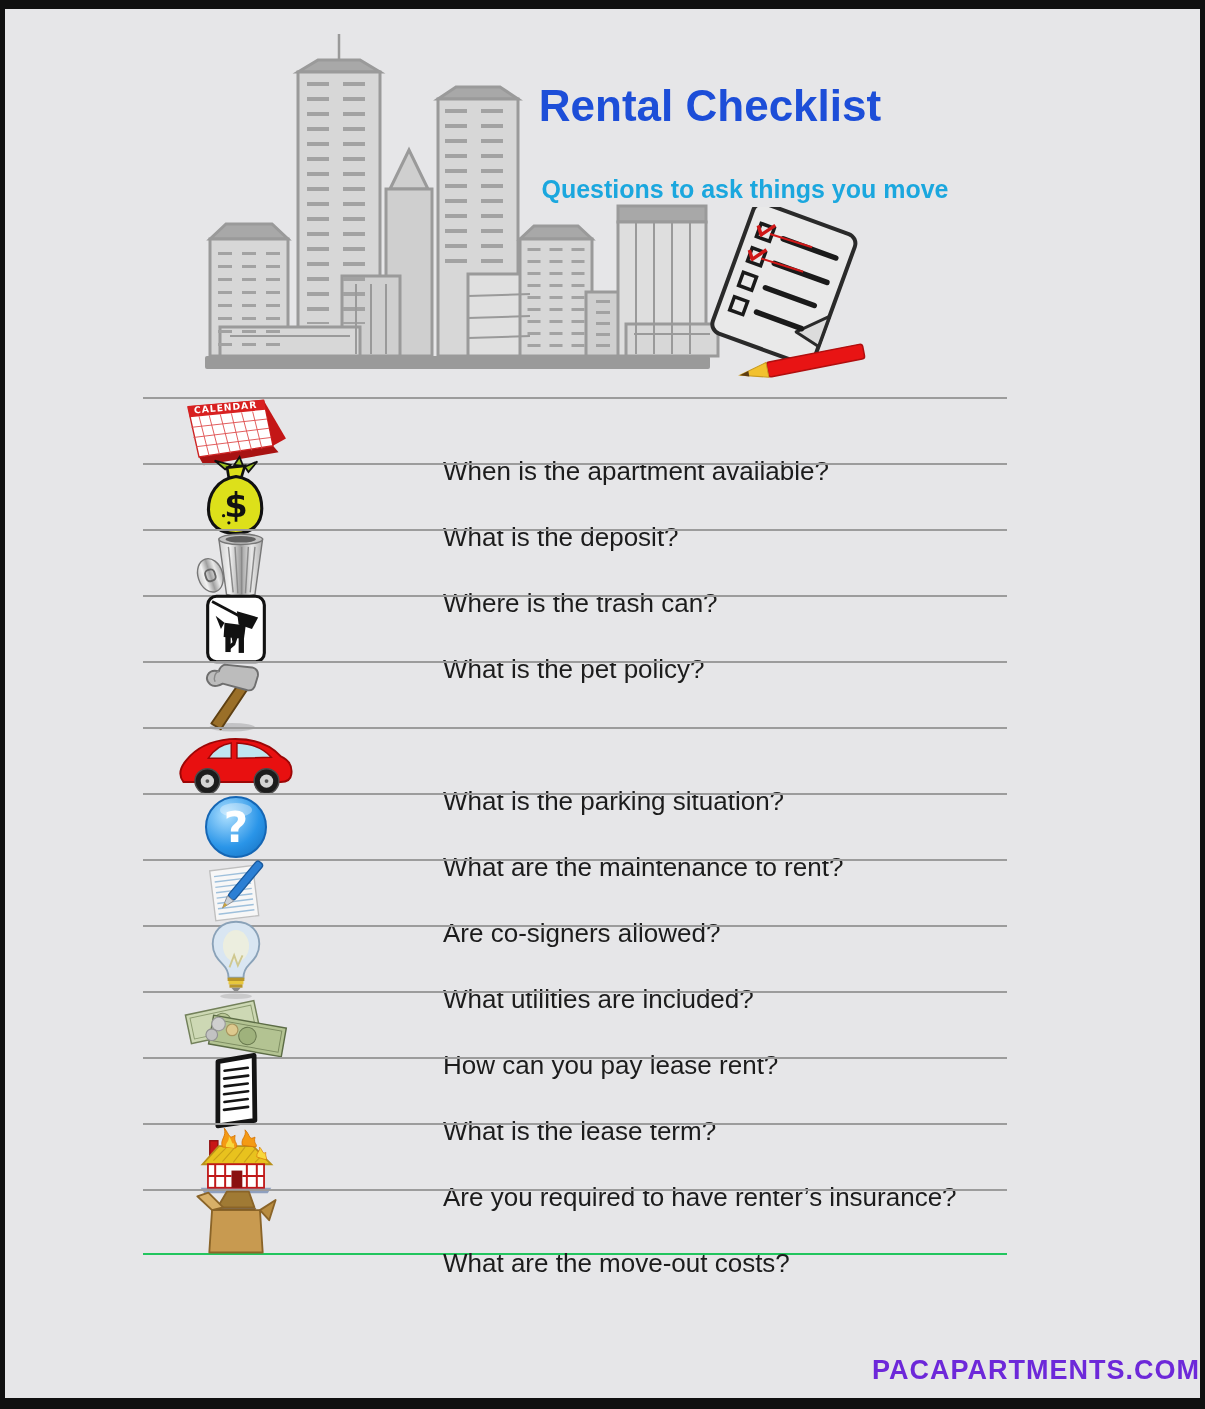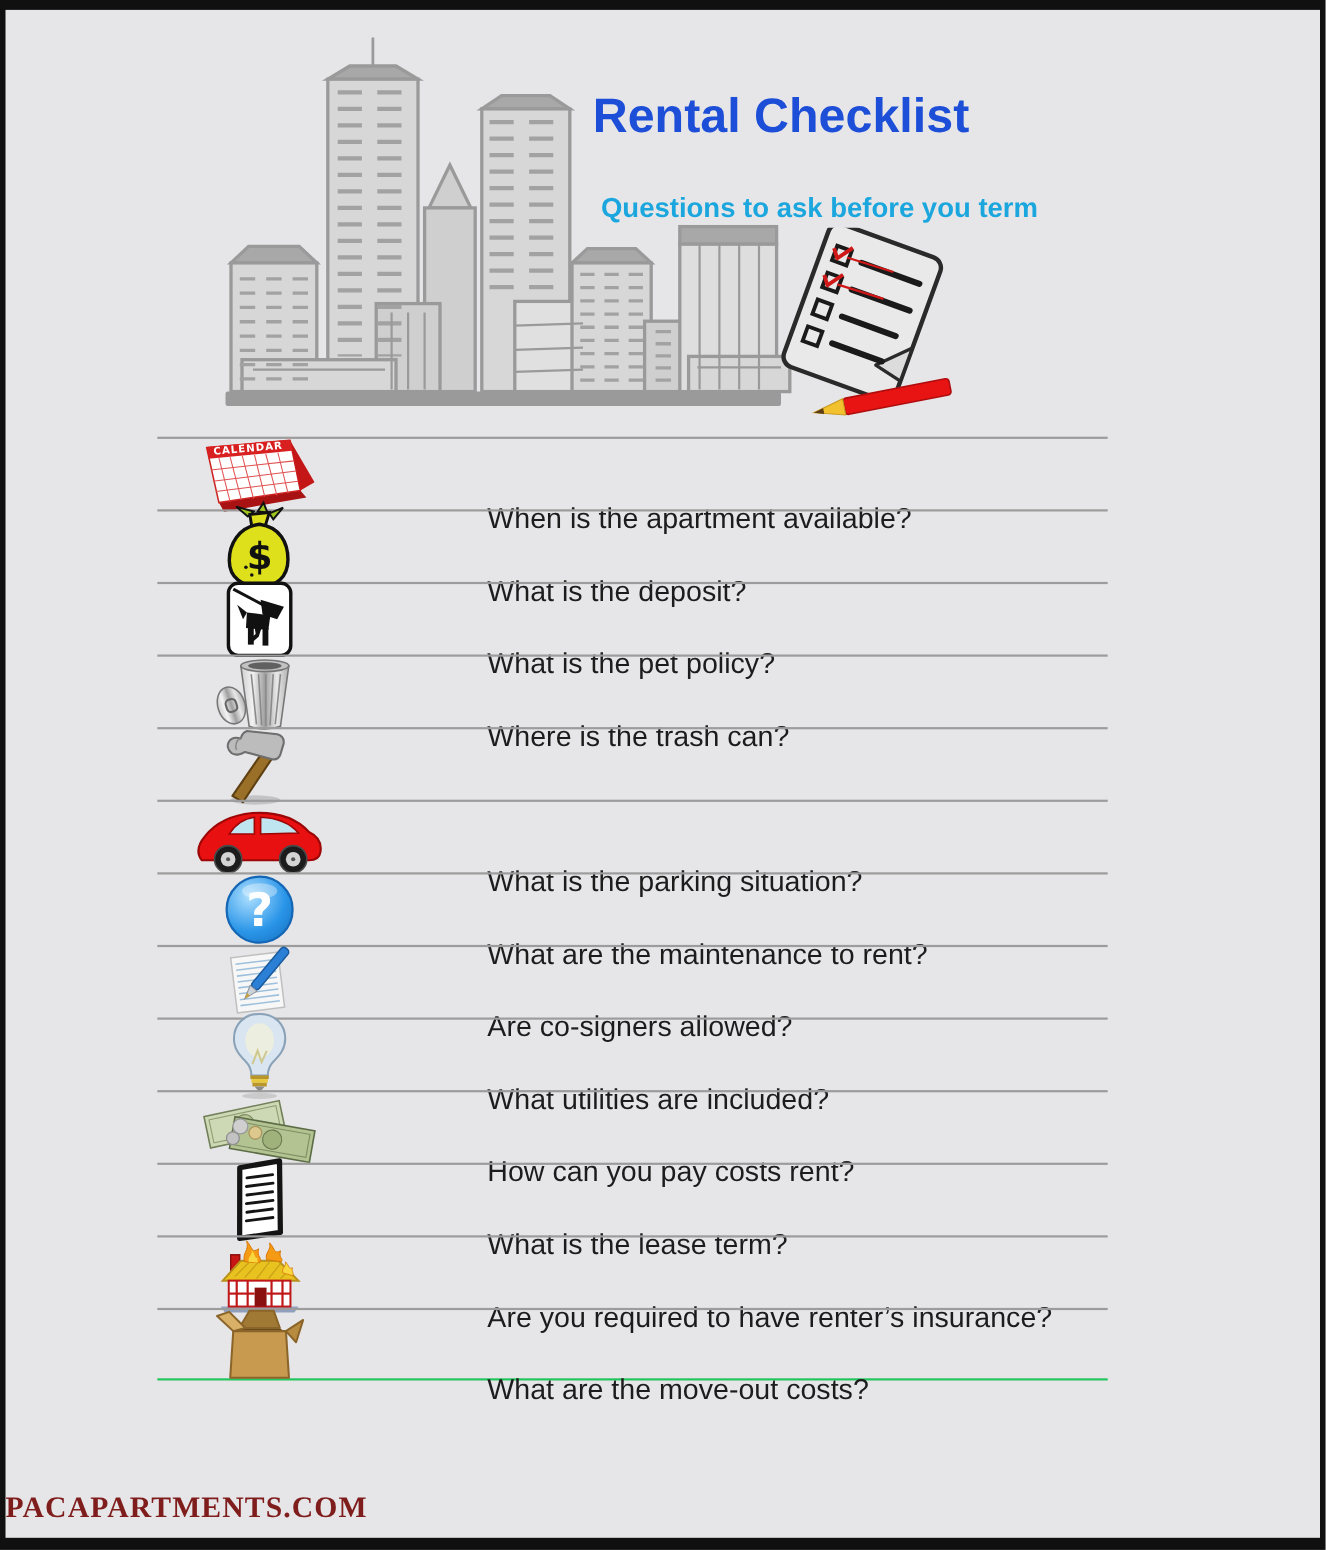--- a/index.html
+++ b/index.html
@@ -39,23 +39,22 @@
   .icon-wrap svg{overflow:visible;}
   .question{
     position:absolute;left:300px;top:9px;
     font-size:26px;color:#1c1c1c;white-space:nowrap;
     font-weight:500;
     margin-top:48px;
   }
   
   .footer{
     position:absolute;top:1346px;left:0;width:100%;
-    text-align:left;font-size:27px;font-weight:bold;color:#7f1d1d;
+    text-align:right;font-size:27px;font-weight:bold;color:#6d28d9;
     letter-spacing:1px;
-    font-family:Liberation Serif, serif;
   }
 </style>
 </head>
 <body>
 
 <div class="page">
 
   <svg class="skyline" viewBox="0 0 535 360">
     <g stroke="#9a9a9a" stroke-width="3" fill="#d7d7d7">
 
@@ -112,21 +111,21 @@
       <line x1="464" y1="198" x2="464" y2="330"></line>
       <line x1="482" y1="198" x2="482" y2="330"></line>
       <line x1="500" y1="198" x2="500" y2="330"></line>
       <line x1="40" y1="312" x2="160" y2="312"></line>
       <line x1="444" y1="310" x2="520" y2="310"></line>
     </g>
     <rect x="15" y="332" width="505" height="13" rx="2" fill="#9a9a9a"></rect>
   </svg>
 
   <div class="title">Rental Checklist</div>
-  <div class="subtitle">Questions to ask before you term</div>
+  <div class="subtitle">Questions to ask things you move</div>
 
   <svg class="clipboard" viewBox="0 0 175 185">
     <g transform="rotate(20 88 85)">
       <rect x="32" y="8" width="108" height="138" rx="10" fill="#e9e9e9" stroke="#2a2a2a" stroke-width="4"></rect>
       <polygon points="140,92 114,118 140,124" fill="#dcdcdc" stroke="#2a2a2a" stroke-width="3" stroke-linejoin="round"></polygon>
 
       <g stroke="#1a1a1a" stroke-width="3.5" fill="none">
         <rect x="44" y="28" width="14" height="14"></rect>
         <rect x="44" y="54" width="14" height="14"></rect>
         <rect x="44" y="80" width="14" height="14"></rect>
@@ -187,36 +186,20 @@
           <path d="M38,9 L44,0 L48,10 Z" fill="#9ec41e" stroke="#111" stroke-width="2"></path>
           <path d="M50,11 L64,5 L54,17 Z" fill="#9ec41e" stroke="#111" stroke-width="2"></path>
           <polygon points="32,24 30,12 50,10 46,23" fill="#dde01a" stroke="#111" stroke-width="3"></polygon>
           <path d="M40,22 C18,25 9,43 9,59 C9,77 23,86 40,86 C57,86 69,76 69,58 C69,41 61,25 40,22 Z" fill="#dde01a" stroke="#111" stroke-width="3.5"></path>
           <text x="40" y="68" text-anchor="middle" font-size="38" font-weight="bold" fill="#111" font-family="DejaVu Sans,sans-serif">$</text>
           <circle cx="26" cy="66" r="1.8" fill="#111"></circle>
           <circle cx="32" cy="74" r="1.8" fill="#111"></circle>
         </svg>
       </span>
       <span class="question">What is the deposit?</span>
-    </div>
-
-    <div class="row">
-      <span class="icon-wrap">
-        <svg width="62" height="74" viewBox="0 0 70 80">
-          <rect x="3" y="3" width="64" height="74" rx="10" fill="#ffffff" stroke="#111" stroke-width="3.5"></rect>
-          <line x1="8" y1="9" x2="42" y2="27" stroke="#111" stroke-width="3"></line>
-          <polygon points="36,20 60,27 53,40 38,35" fill="#111"></polygon>
-          <polygon points="22,33 46,36 44,51 21,49" fill="#111"></polygon>
-          <polygon points="22,33 12,25 18,40" fill="#111"></polygon>
-          <rect x="38" y="49" width="6" height="18" fill="#111"></rect>
-          <rect x="23" y="48" width="6" height="18" fill="#111"></rect>
-          <polygon points="30,49 37,49 34,58 27,64 25,60 31,55" fill="#111"></polygon>
-        </svg>
-      </span>
-      <span class="question">What is the pet policy?</span>
     </div>
 
     <div class="row">
       <span class="icon-wrap">
         <svg width="86" height="74" viewBox="0 0 88 78">
           <defs>
             <linearGradient id="tg" x1="0" y1="0" x2="1" y2="0">
               <stop offset="0" stop-color="#cfcfcf"></stop>
                 <stop offset="0.25" stop-color="#f2f2f2"></stop>
               <stop offset="0.5" stop-color="#9f9f9f"></stop>
@@ -238,20 +221,36 @@
             <ellipse cx="17" cy="52" rx="13" ry="18" fill="url(#tg)" stroke="#777" stroke-width="1.5"></ellipse>
             <rect x="12" y="46" width="10" height="12" rx="4" fill="none" stroke="#666" stroke-width="2"></rect>
           </g>
         </svg>
       </span>
       <span class="question">Where is the trash can?</span>
     </div>
 
     <div class="row">
       <span class="icon-wrap">
+        <svg width="62" height="74" viewBox="0 0 70 80">
+          <rect x="3" y="3" width="64" height="74" rx="10" fill="#ffffff" stroke="#111" stroke-width="3.5"></rect>
+          <line x1="8" y1="9" x2="42" y2="27" stroke="#111" stroke-width="3"></line>
+          <polygon points="36,20 60,27 53,40 38,35" fill="#111"></polygon>
+          <polygon points="22,33 46,36 44,51 21,49" fill="#111"></polygon>
+          <polygon points="22,33 12,25 18,40" fill="#111"></polygon>
+          <rect x="38" y="49" width="6" height="18" fill="#111"></rect>
+          <rect x="23" y="48" width="6" height="18" fill="#111"></rect>
+          <polygon points="30,49 37,49 34,58 27,64 25,60 31,55" fill="#111"></polygon>
+        </svg>
+      </span>
+      <span class="question">What is the pet policy?</span>
+    </div>
+
+    <div class="row">
+      <span class="icon-wrap">
         <svg width="80" height="76" viewBox="0 0 80 80">
           <ellipse cx="36" cy="74" rx="24" ry="4.5" fill="rgba(0,0,0,0.15)"></ellipse>
           <polygon points="45,25 54,31 24,76 14,70" fill="#9a6f28" stroke="#5e4012" stroke-width="2" stroke-linejoin="round"></polygon>
           <path d="M22,15 C10,12 6,23 13,29 C17,32 23,30 26,28 L52,35 Q58,36 60,30 L63,20 Q64,13 57,11 L28,8 Q23,10 22,15 Z" fill="#bcbcbc" stroke="#6e6e6e" stroke-width="2" stroke-linejoin="round"></path>
           <path d="M22,15 C18,16 16,22 18,26" fill="none" stroke="#8a8a8a" stroke-width="1.5"></path>
         </svg>
       </span>
     </div>
 
     <div class="row">
@@ -345,21 +344,21 @@
           <g transform="rotate(10 64 44)">
             <rect x="28" y="30" width="76" height="30" fill="#b3c392" stroke="#5c6c46" stroke-width="1.5"></rect>
             <rect x="32" y="34" width="68" height="22" fill="none" stroke="#7c8c60" stroke-width="1"></rect>
             <circle cx="66" cy="45" r="9" fill="#9fb27c" stroke="#66764c" stroke-width="1"></circle>
           </g>
           <circle cx="36" cy="33" r="7" fill="#cfcfcf" stroke="#9a9a9a" stroke-width="1.2"></circle>
           <circle cx="50" cy="39" r="6" fill="#ddc98e" stroke="#a8955e" stroke-width="1.2"></circle>
           <circle cx="29" cy="44" r="6" fill="#c2c2c2" stroke="#909090" stroke-width="1.2"></circle>
         </svg>
       </span>
-      <span class="question">How can you pay costs rent?</span>
+      <span class="question">How can you pay lease rent?</span>
     </div>
 
     <div class="row">
       <span class="icon-wrap">
         <svg width="66" height="78" viewBox="0 0 70 90">
           <g transform="rotate(-3 35 45)">
             <polygon points="16,10 58,5 55,80 12,84" fill="#ffffff" stroke="#141414" stroke-width="5.5" stroke-linejoin="round"></polygon>
             <g stroke="#141414" stroke-width="3" stroke-linecap="round">
               <line x1="23" y1="21" x2="50" y2="19"></line>
               <line x1="22" y1="30" x2="50" y2="28"></line>

